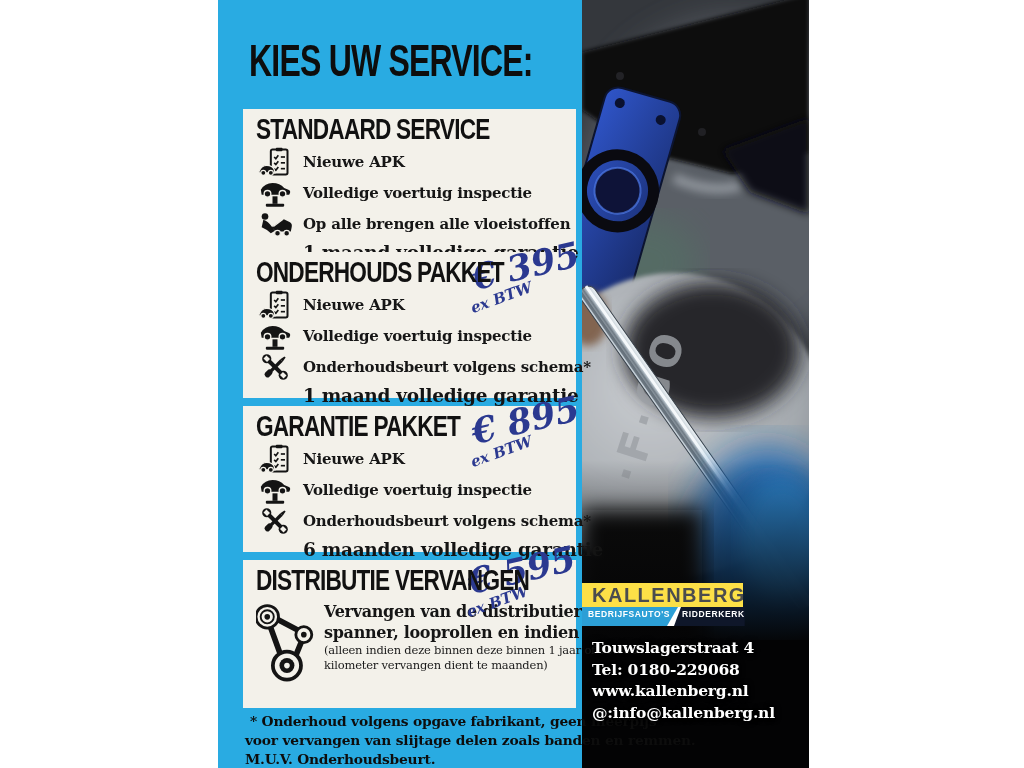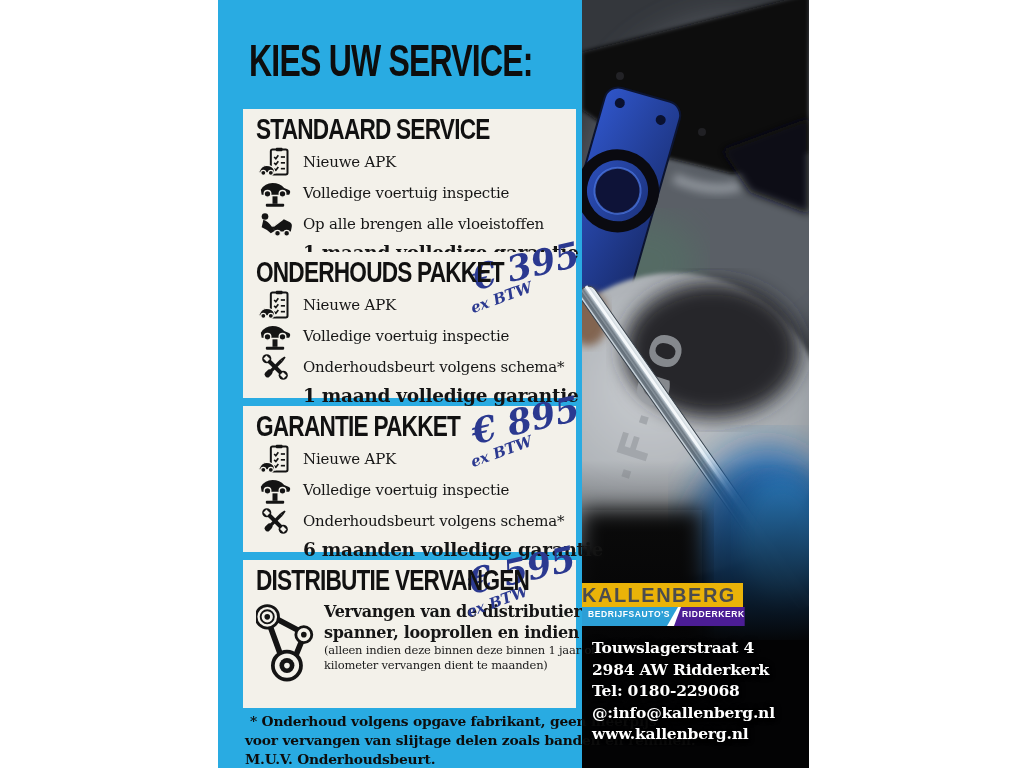--- a/index.html
+++ b/index.html
@@ -30,21 +30,21 @@
   .card-3{top:406px;height:146px;}
   .card-4{top:560px;height:148px;}
   .card h2{
     margin:0 0 2px 0;font-family:"Liberation Sans",sans-serif;font-weight:900;
     font-size:29px;color:#111;letter-spacing:-1px;white-space:nowrap;
     display:inline-block;transform:scaleX(.78);transform-origin:0 50%;line-height:1.0;
   }
   .row{display:flex;align-items:center;margin:1px 0;height:30px;}
   .row .icn{width:38px;height:30px;flex:0 0 38px;display:flex;align-items:center;justify-content:center;margin-right:9px;}
   .row .lbl{
-    font-family:"DejaVu Serif",serif;font-weight:400;font-size:15px;color:#161616;
+    font-family:"DejaVu Serif",serif;font-weight:700;font-size:15px;color:#161616;
     white-space:nowrap;letter-spacing:-0.2px;
   }
   .guarantee{
     margin:3px 0 0 47px;font-family:"DejaVu Serif",serif;font-weight:700;
     font-size:18.5px;color:#141414;white-space:nowrap;letter-spacing:-0.3px;
   }
   .price{
     position:absolute;top:-4px;right:-6px;transform:rotate(-13deg);
     color:#2b3990;text-align:left;line-height:1;pointer-events:none;
   }
@@ -69,33 +69,33 @@
     line-height:14.5px;white-space:nowrap;letter-spacing:-0.2px;
   }
   .footnote{position:absolute;left:245px;top:712px;width:335px;}
   .footnote div{
     font-family:"DejaVu Serif",serif;font-weight:700;font-size:13.8px;color:#0d0d0d;
     line-height:19px;white-space:nowrap;letter-spacing:-0.2px;
   }
   .footnote div:first-child{padding-left:5px;}
   .logo-block{position:absolute;left:582px;top:583px;width:161px;}
   .logo-name{
-    background:#eab308;height:24px;line-height:24px;padding-left:0;
+    background:#fde047;height:24px;line-height:24px;padding-left:10px;
     font-family:"Liberation Sans",sans-serif;font-weight:700;font-size:20px;
     color:#4b4c4e;letter-spacing:1.5px;white-space:nowrap;
     transform-origin:0 0;
   }
   .logo-bar{display:flex;height:19px;background:#ffffff;}
   .bar-left{
     background:#2c9fd6;flex:0 0 96px;color:#fff;font-size:8.5px;font-weight:700;
     line-height:15px;padding-left:6px;letter-spacing:.6px;box-sizing:border-box;
     clip-path:polygon(0 0,100% 0,calc(100% - 11px) 100%,0 100%);
   }
   .bar-right{
-    background:#4c1d95;flex:1;color:#fff;font-size:8.5px;font-weight:700;
+    background:#0f172a;flex:1;color:#fff;font-size:8.5px;font-weight:700;
     line-height:15px;padding-left:8px;letter-spacing:.6px;box-sizing:border-box;
     clip-path:polygon(7px 0,100% 0,100% 100%,0 100%);margin-left:-4px;
   }
   .contact{position:absolute;left:592px;top:637px;}
   .contact div{
     font-family:"DejaVu Serif",serif;font-weight:700;font-size:15.5px;color:#ffffff;
     line-height:21.5px;white-space:nowrap;letter-spacing:-0.2px;
     text-shadow:0 1px 3px rgba(0,0,0,.95),0 0 6px rgba(0,0,0,.7);
   }
 </style>
@@ -396,17 +396,16 @@
 <div class="logo-block">
   <div class="logo-name">KALLENBERG</div>
   <div class="logo-bar">
     <span class="bar-left">BEDRIJFSAUTO'S</span>
     <span class="bar-right">RIDDERKERK</span>
   </div>
 </div>
 
 <div class="contact">
   <div>Touwslagerstraat 4</div>
-  <div>2984 AW Ridderkerk</div>
   <div>Tel: 0180-229068</div>
+  <div>www.kallenberg.nl</div>
   <div>@:info@kallenberg.nl</div>
-  <div>www.kallenberg.nl</div>
 </div>
 
 </body></html>

